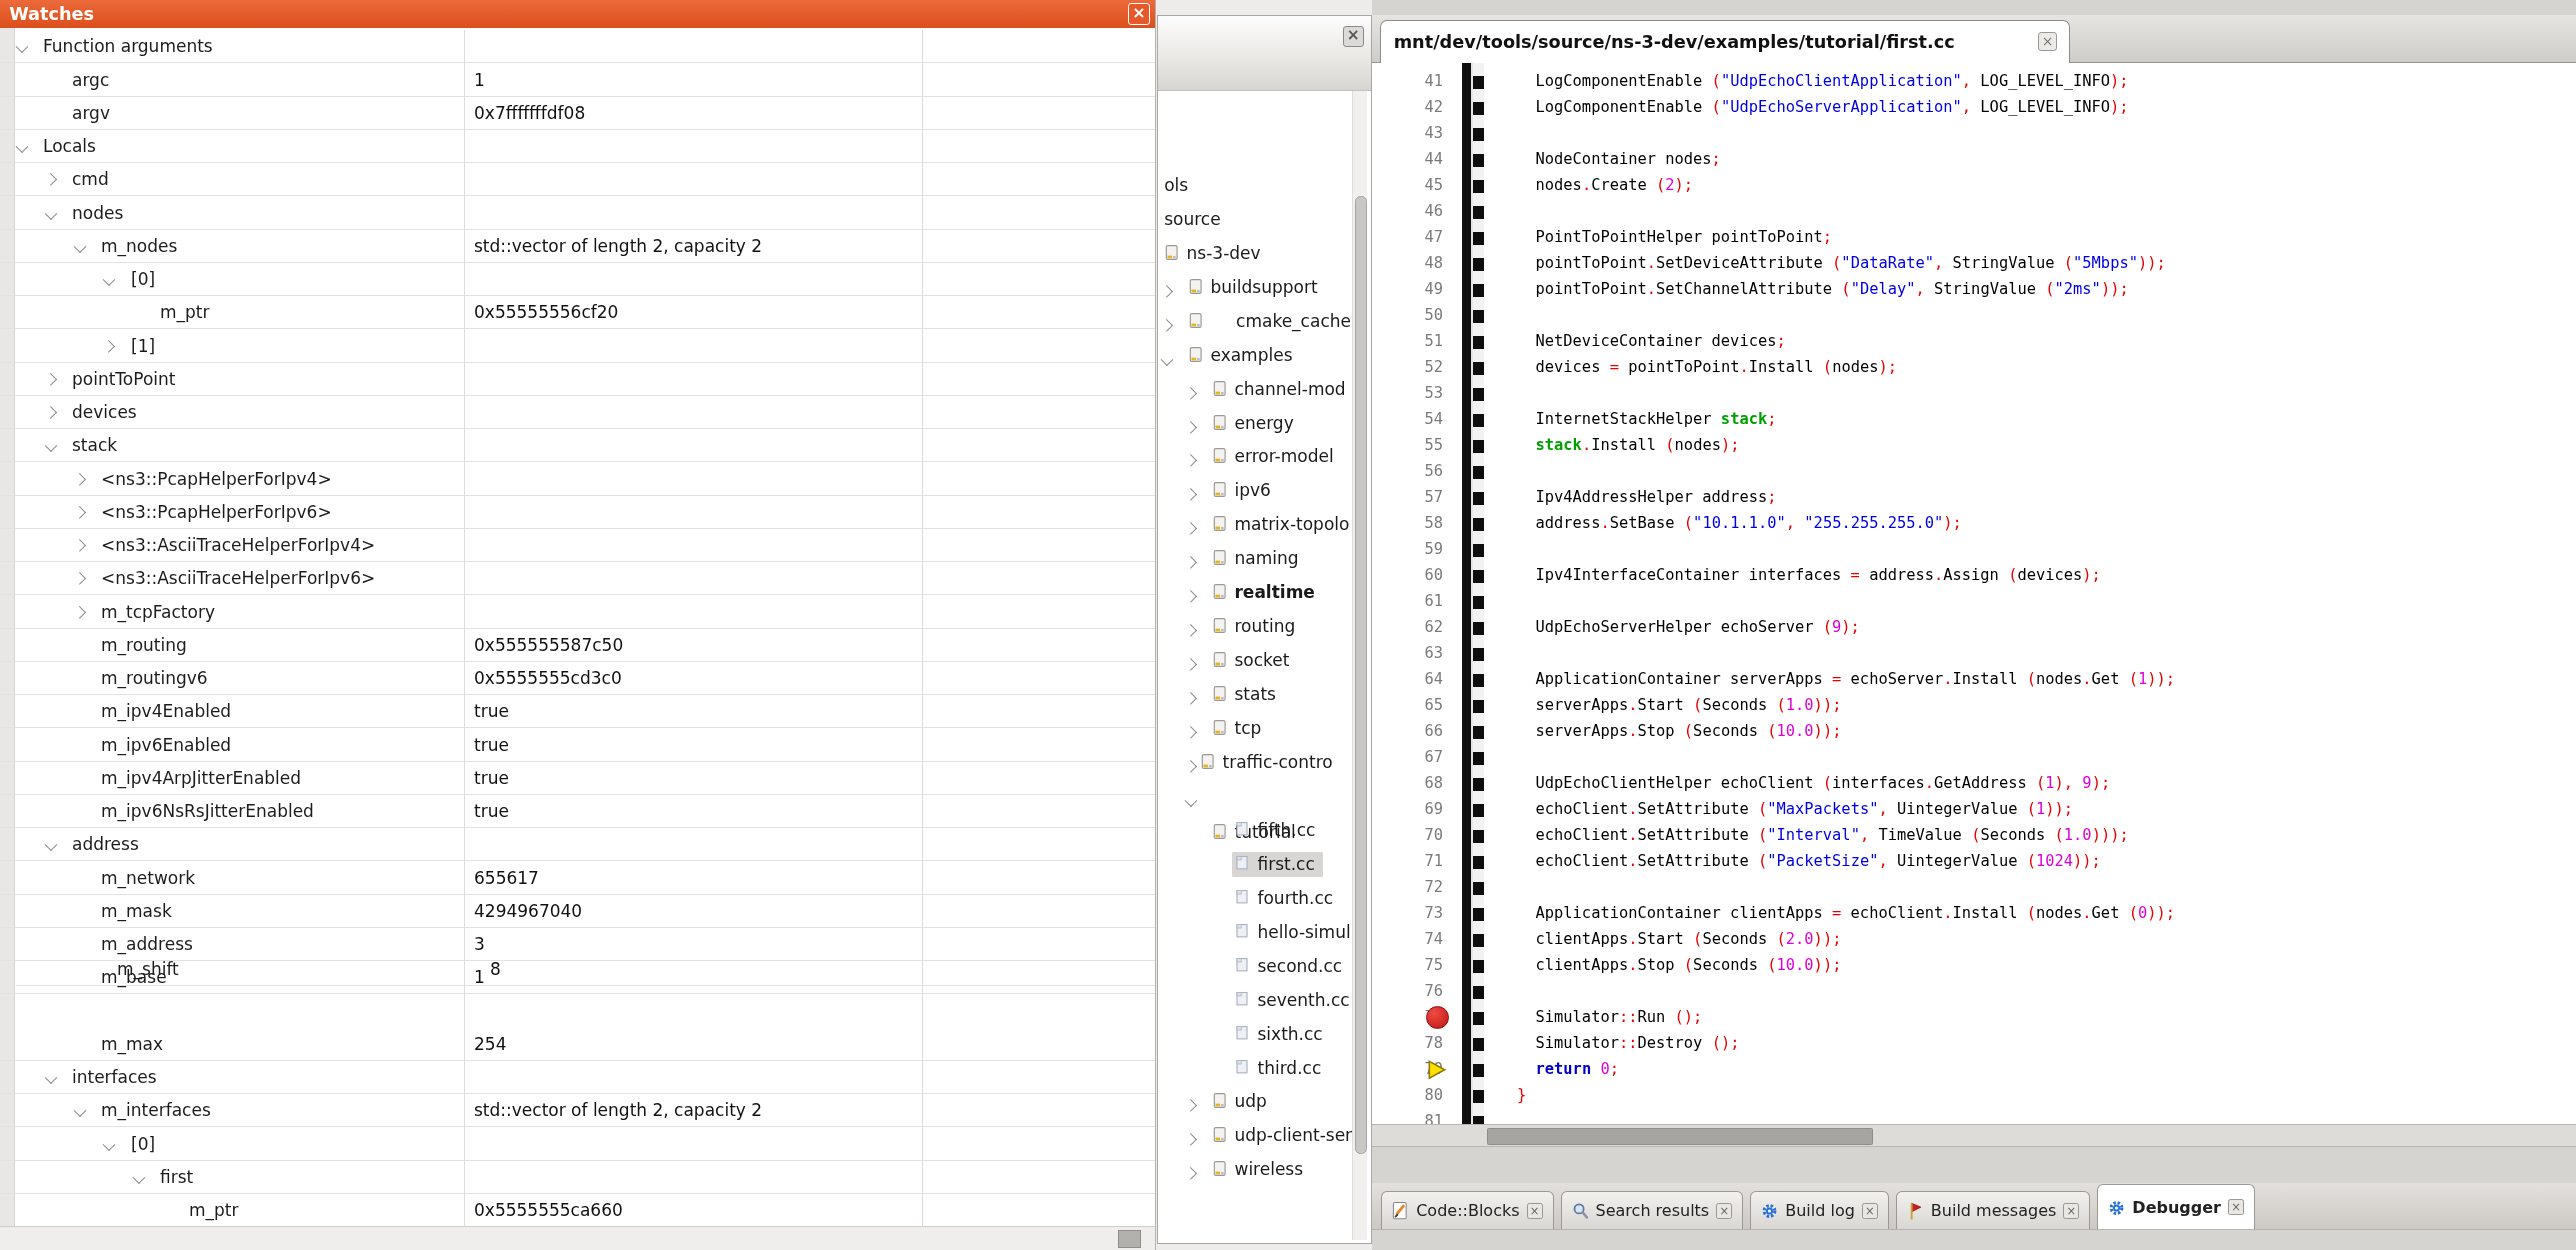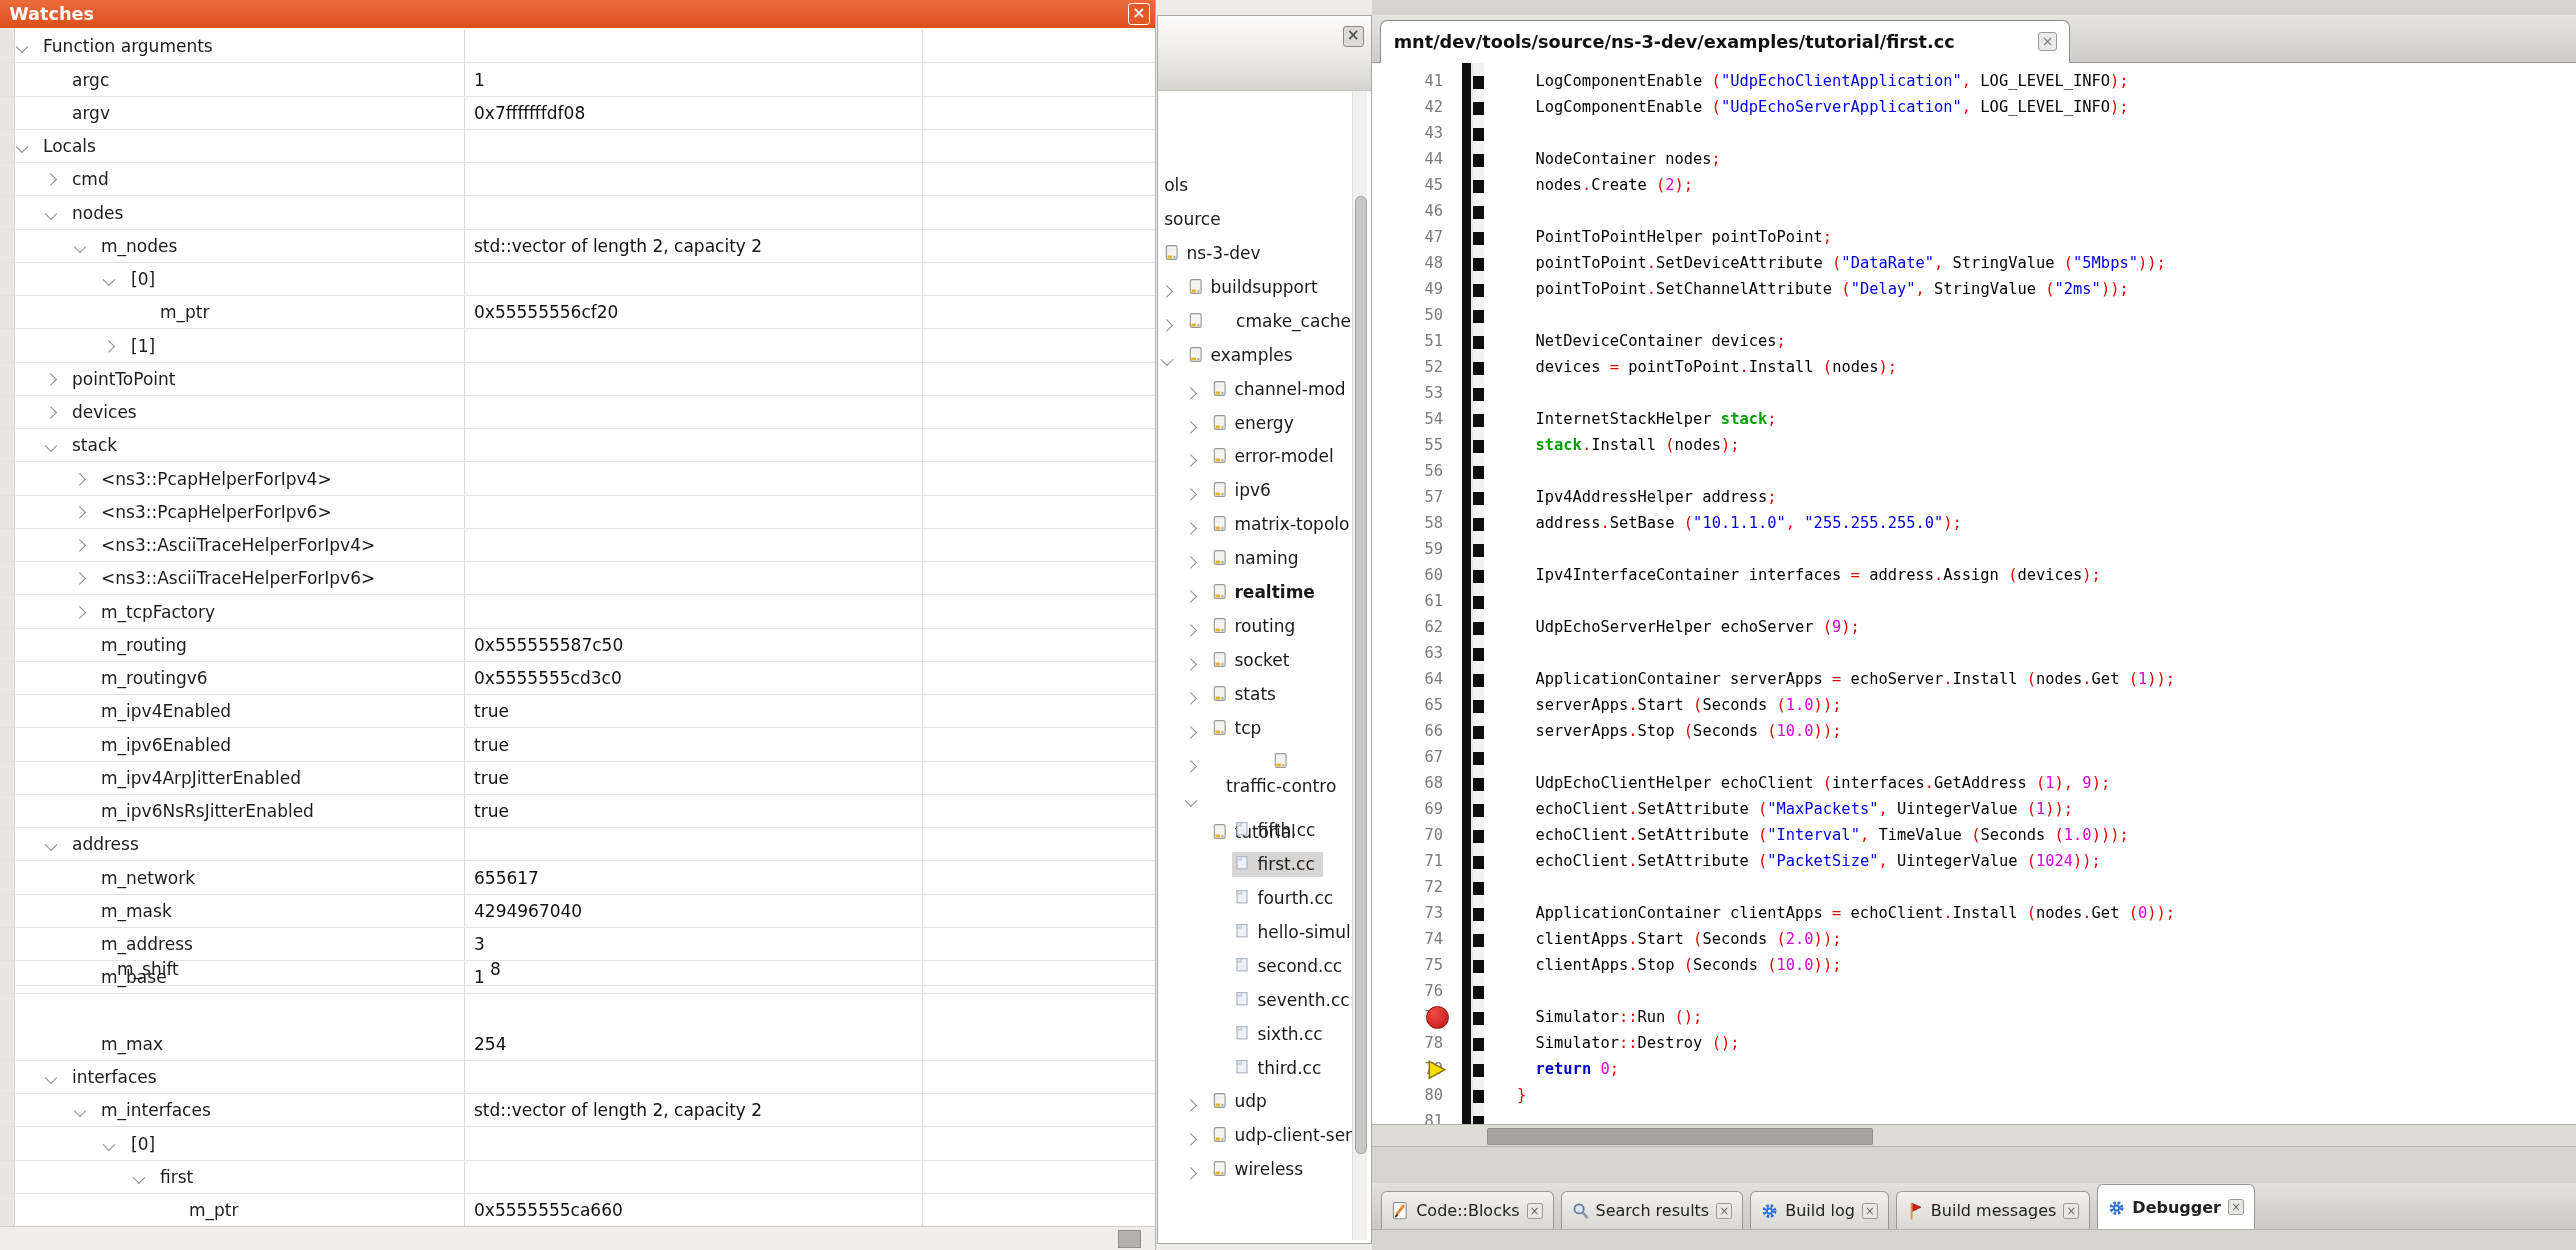--- a/index.html
+++ b/index.html
@@ -459,21 +459,21 @@
               <rect x="3" y="2" width="14" height="18" rx="2" fill="#f4f3f1" stroke="#9a9890" stroke-width="1.5"></rect>
               <rect x="4.5" y="15" width="6" height="3.5" fill="#e3b722"></rect>
               <rect x="12" y="15.5" width="3" height="3" fill="#b8b6b0"></rect>
             </svg>
           </span>
           <span class="tlabel">tcp</span>
         </span>
       </div>
       <div class="titem" style="top: 733px; left: 0px;">
         <span class="chev col" style="left: 28px; top: 12.3px;"></span>
-        <span class="selwrap" style="left: 65px; flex-direction: column;">
+        <span class="selwrap" style="left: 39px;">
           <span class="ticon">
             <svg width="15.4" height="17" viewBox="0 0 20 22">
               <rect x="3" y="2" width="14" height="18" rx="2" fill="#f4f3f1" stroke="#9a9890" stroke-width="1.5"></rect>
               <rect x="4.5" y="15" width="6" height="3.5" fill="#e3b722"></rect>
               <rect x="12" y="15.5" width="3" height="3" fill="#b8b6b0"></rect>
             </svg>
           </span>
           <span class="tlabel">traffic-contro</span>
         </span>
       </div>

